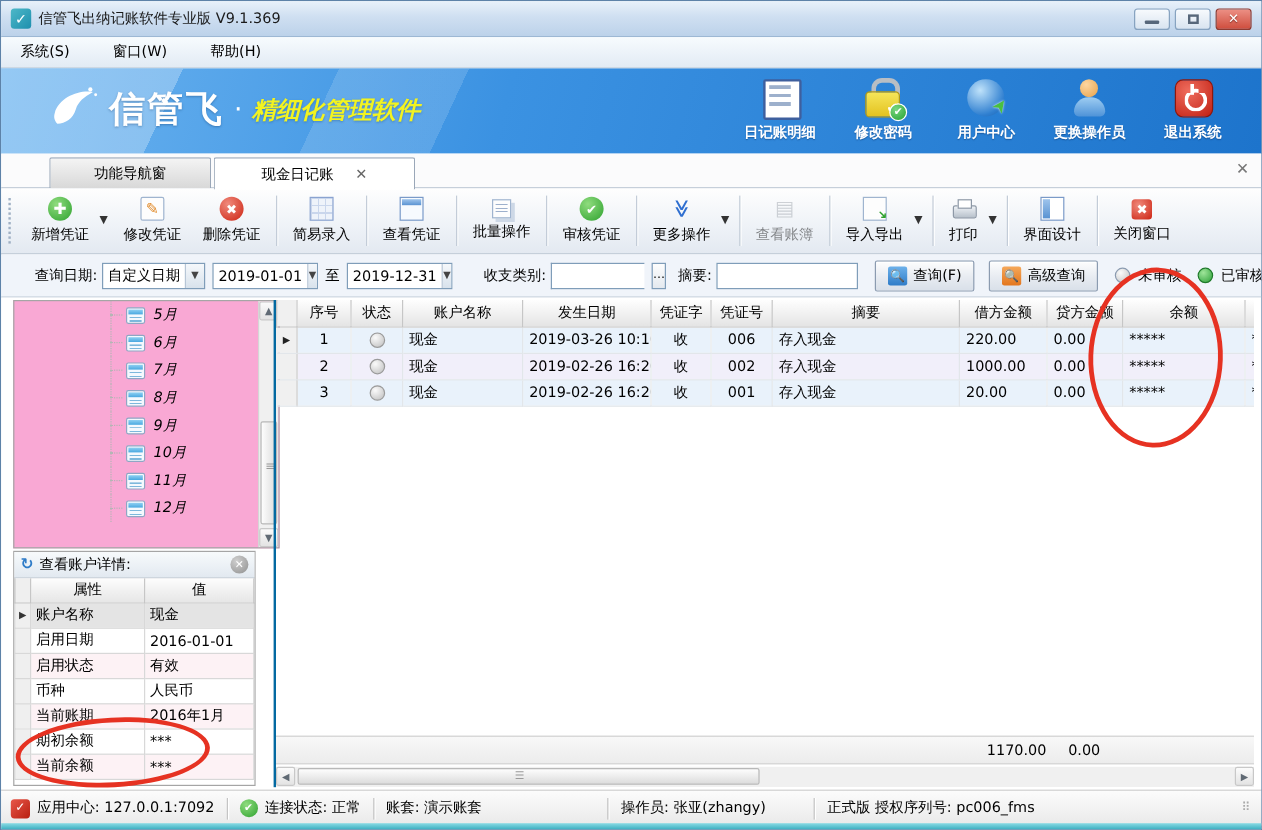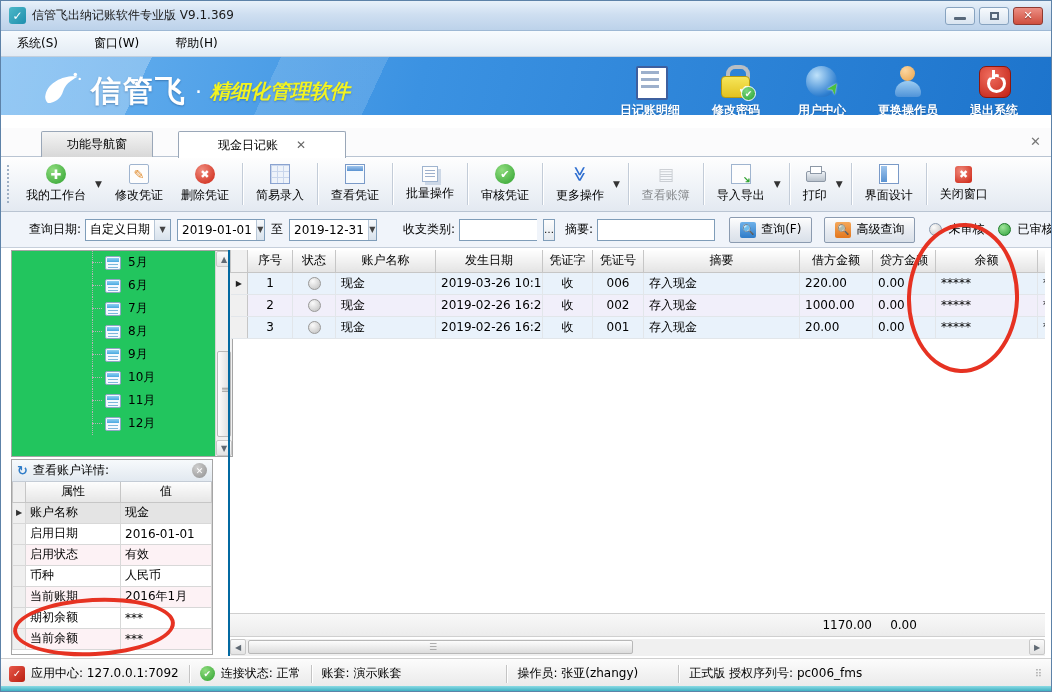--- a/index.html
+++ b/index.html
@@ -24,21 +24,21 @@
   .wbtn.close { background:linear-gradient(#ec8f84,#cf4e3e); border-color:#8f3a31; color:#fff;
     font-weight:bold; font-size:11px; text-shadow:0 1px 1px #7c2a22; }
 
   
   .menubar { position:absolute; left:0; top:30px; right:0; height:26px;
     background:linear-gradient(#f7fbfe,#e2ebf4); border-bottom:1px solid #c2cfdd;
     display:flex; align-items:center; padding-left:12px; gap:28px; }
   .menu-item { padding:2px 4px; }
 
   
-  .banner { position:absolute; left:0; top:56px; right:0; height:58px; overflow:hidden;
+  .banner { position:absolute; left:0; top:56px; right:0; height:71px; overflow:hidden;
     background:linear-gradient(105deg,#6cb4f0 0%,#3b92e2 40%,#1d74cc 100%); }
   .banner::before { content:""; position:absolute; inset:0;
     background:linear-gradient(115deg, rgba(255,255,255,.28) 0 14%, rgba(255,255,255,0) 14% 26%,
       rgba(255,255,255,.14) 26% 36%, rgba(255,255,255,0) 36%); }
   .brand { position:absolute; left:38px; top:12px; display:flex; align-items:center; }
   .brand svg { width:44px; height:44px; }
   .brand-name { color:#fff; font-size:30px; font-weight:bold; letter-spacing:2px; margin-left:8px;
     text-shadow:0 1px 2px rgba(0,40,90,.35); }
   .brand-dot { color:#fff; font-size:22px; margin:0 8px; }
   .brand-slogan { color:#f2f321; font-size:20px; font-weight:bold; font-style:italic;
@@ -84,21 +84,21 @@
     border:1px solid #8d170d; }
   .bi-power::after { content:""; position:absolute; left:11px; top:9px; width:13px; height:13px;
     border:3px solid #fff; border-radius:50%; clip-path:polygon(0 18%,38% 18%,38% -20%,62% -20%,62% 18%,100% 18%,100% 100%,0 100%); }
   .bi-power .pin { position:absolute; left:16px; top:5px; width:3px; height:9px; background:#fff; z-index:2; }
 
   
   .tabstrip { position:absolute; left:0; top:127px; right:0; height:29px; background:#fbfbfc;
     border-bottom:1px solid #b9c4d2; }
   .tab { position:absolute; top:3px; height:26px; display:flex; align-items:center; justify-content:center;
     border:1px solid #9aa7b8; border-bottom:none; border-radius:2px 2px 0 0; }
-  .tab.inactive { left:40px; width:112px; background:linear-gradient(#f4f4f4,#d8d8d8); }
+  .tab.inactive { left:40px; width:135px; background:linear-gradient(#f4f4f4,#d8d8d8); }
   .tab.active { left:177px; width:168px; background:#fff; height:27px; z-index:2; }
   .tab-close { margin-left:18px; color:#666; font-size:12px; cursor:pointer; }
   .strip-close { position:absolute; right:10px; top:6px; color:#777; font-size:13px; cursor:pointer; }
 
   
   .toolbar { position:absolute; left:0; top:156px; right:0; height:55px;
     background:linear-gradient(#fefefe,#eef2f7 60%,#e3e9f1); border-bottom:1px solid #b9c4d2;
     display:flex; align-items:center; padding-left:6px; }
   .tgrip { width:6px; height:38px; border-left:2px dotted #9fb0c4; margin-right:4px; }
   .tbtn { display:flex; flex-direction:column; align-items:center; justify-content:center;
@@ -166,21 +166,21 @@
   .mag.orange { background:linear-gradient(#f5a85a,#e3761d); }
   .legend { display:flex; align-items:center; gap:6px; margin-left:2px; }
   .ldot { width:13px; height:13px; border-radius:50%; border:1px solid #8b9bb0; }
   .ldot.gray { background:radial-gradient(circle at 35% 30%,#fbfbfb,#c2c2c2); }
   .ldot.green { background:radial-gradient(circle at 35% 30%,#9fe59a,#2ea13a); border-color:#1f7a2a; }
   .legend .llabel { margin-right:8px; }
 
   
   .main { position:absolute; left:0; top:247px; right:0; height:410px; background:#fff; }
   .treebox { position:absolute; left:10px; top:2px; width:222px; height:207px;
-    background:#22c55e; border:1px solid #a5a5a5; overflow:hidden; }
+    background:#f9a8d4; border:1px solid #a5a5a5; overflow:hidden;font-style:italic; }
   .titem { position:relative; height:23px; display:flex; align-items:center; padding-left:93px; cursor:pointer; }
   .titem::before { content:""; position:absolute; left:80px; top:0; bottom:0; border-left:1px dotted #b5b5b5; }
   .titem::after { content:""; position:absolute; left:80px; top:11px; width:10px; border-top:1px dotted #b5b5b5; }
   .mico { width:16px; height:14px; border:1px solid #8fa6c4; background:#f4f9fe; border-radius:2px;
     margin-right:7px; position:relative; }
   .mico::before { content:""; position:absolute; left:1px; right:1px; top:1px; height:4px;
     background:linear-gradient(#8fd0f2,#49a8e0); }
   .mico::after { content:""; position:absolute; left:2px; right:2px; top:7px; height:5px;
     background:repeating-linear-gradient(#7db8dc 0 1px, transparent 1px 3px); }
   .vscroll { position:absolute; right:0; top:0; bottom:0; width:17px; background:#f0f0f0;
@@ -334,21 +334,21 @@
       <div class="tab active">
         <span>现金日记账</span>
         <span class="tab-close">✕</span>
       </div>
     </div>
 
   <div class="toolbar">
     <div class="tgrip"></div>
   <div class="tbtn">
         <span class="ti ti-add">✚</span>
-        <span class="tlabel">我的工作台</span>
+        <span class="tlabel">新增凭证</span>
       </div>
       <span class="tcaret">▼</span>
       <div class="tbtn">
         <span class="ti ti-edit">✎</span>
         <span class="tlabel">修改凭证</span>
       </div>
       <div class="tbtn">
         <span class="ti ti-del">✖</span>
         <span class="tlabel">删除凭证</span>
       </div>

